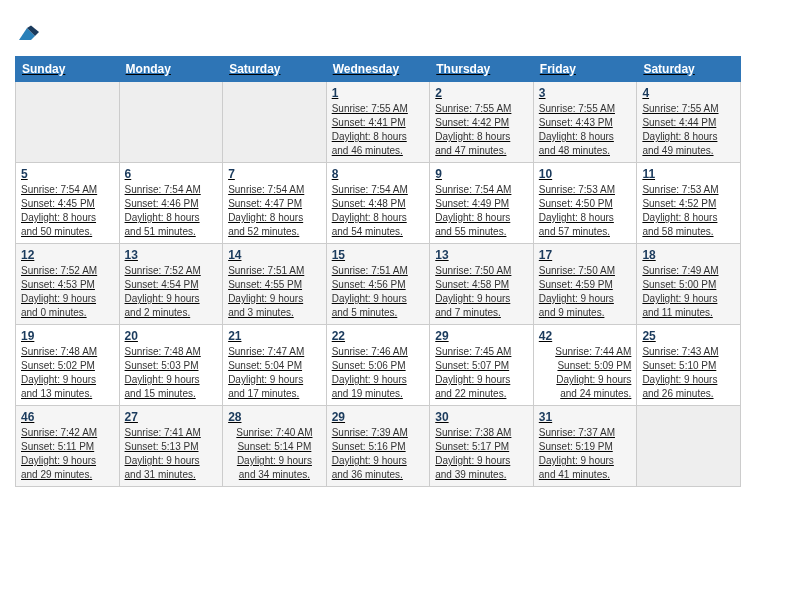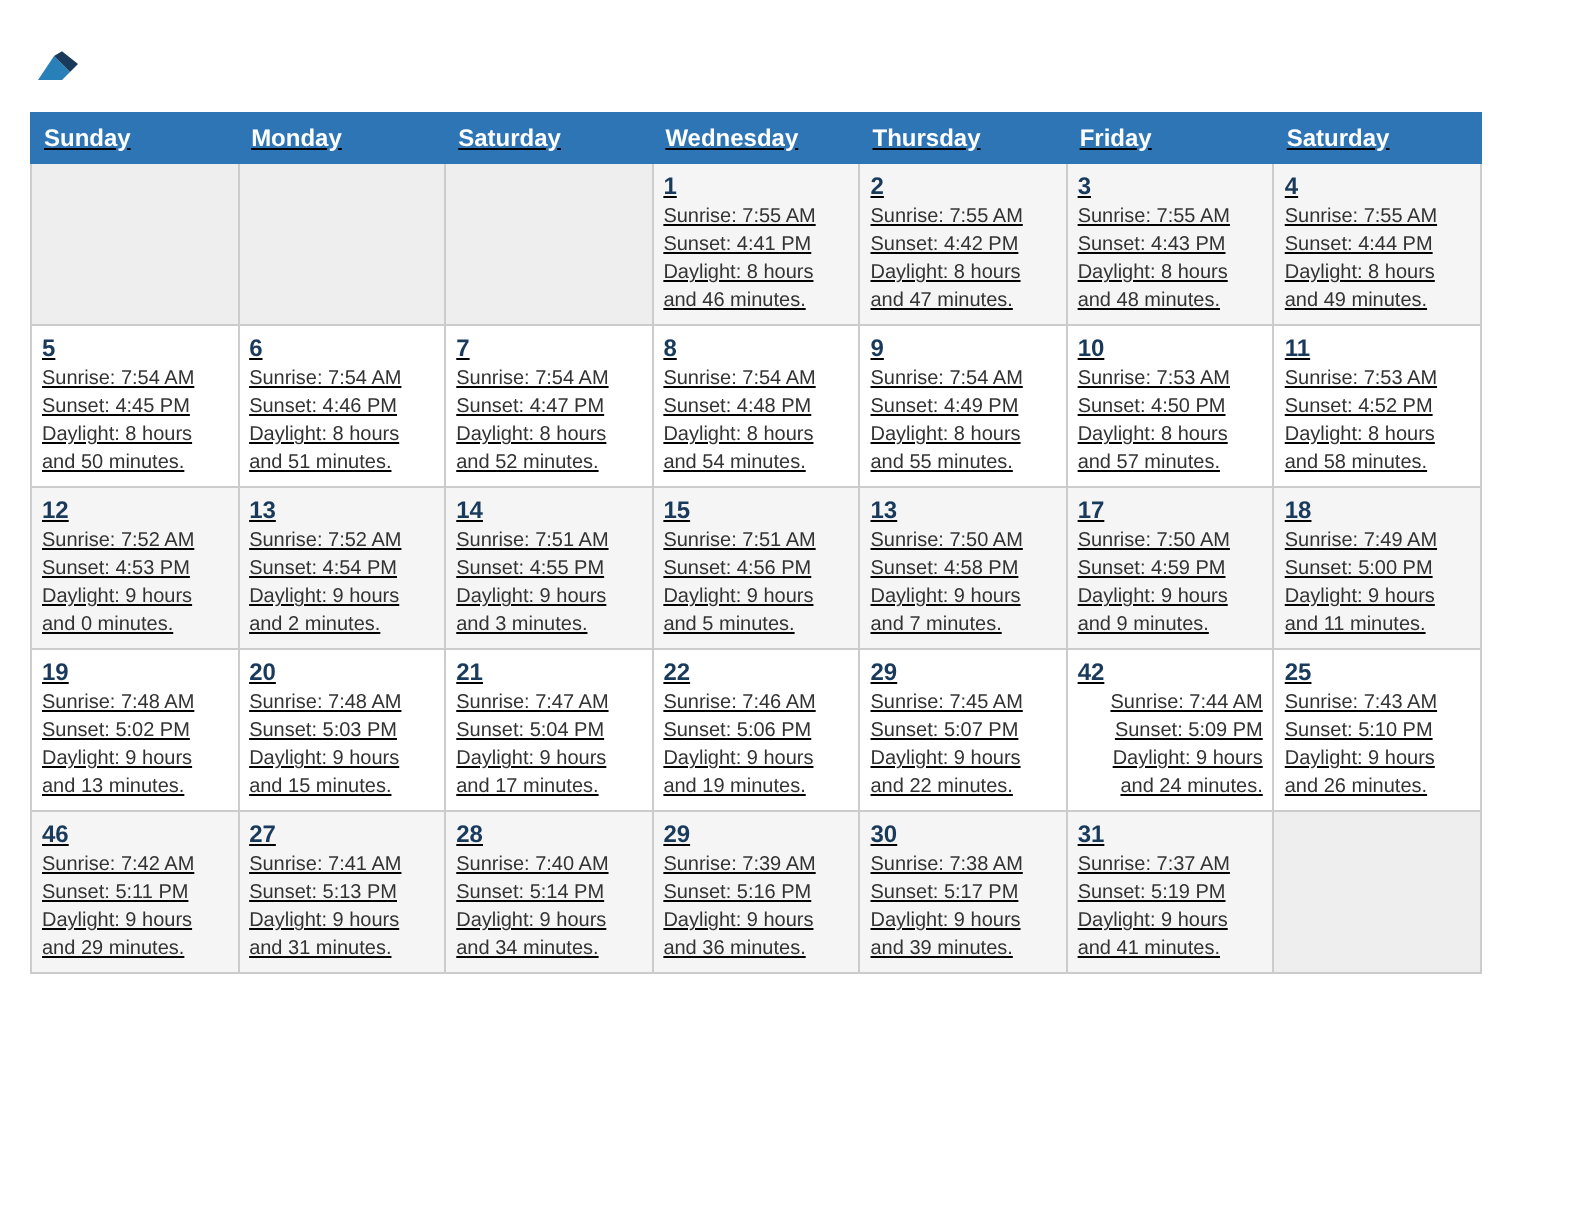--- a/index.html
+++ b/index.html
@@ -316,21 +316,21 @@
           </td>
           <td>
             <span class="day-number">27</span>
             <div class="day-info" style="white-space: pre-line;">Sunrise: 7:41 AM
 Sunset: 5:13 PM
 Daylight: 9 hours
 and 31 minutes.</div>
           </td>
           <td>
             <span class="day-number">28</span>
-            <div class="day-info" style="white-space: pre-line;">Sunrise: 7:40 AM
+            <div class="day-info" style="white-space: pre-line; text-align: center;">Sunrise: 7:40 AM
 Sunset: 5:14 PM
 Daylight: 9 hours
 and 34 minutes.</div>
           </td>
           <td>
             <span class="day-number">29</span>
             <div class="day-info" style="white-space: pre-line;">Sunrise: 7:39 AM
 Sunset: 5:16 PM
 Daylight: 9 hours
 and 36 minutes.</div>

